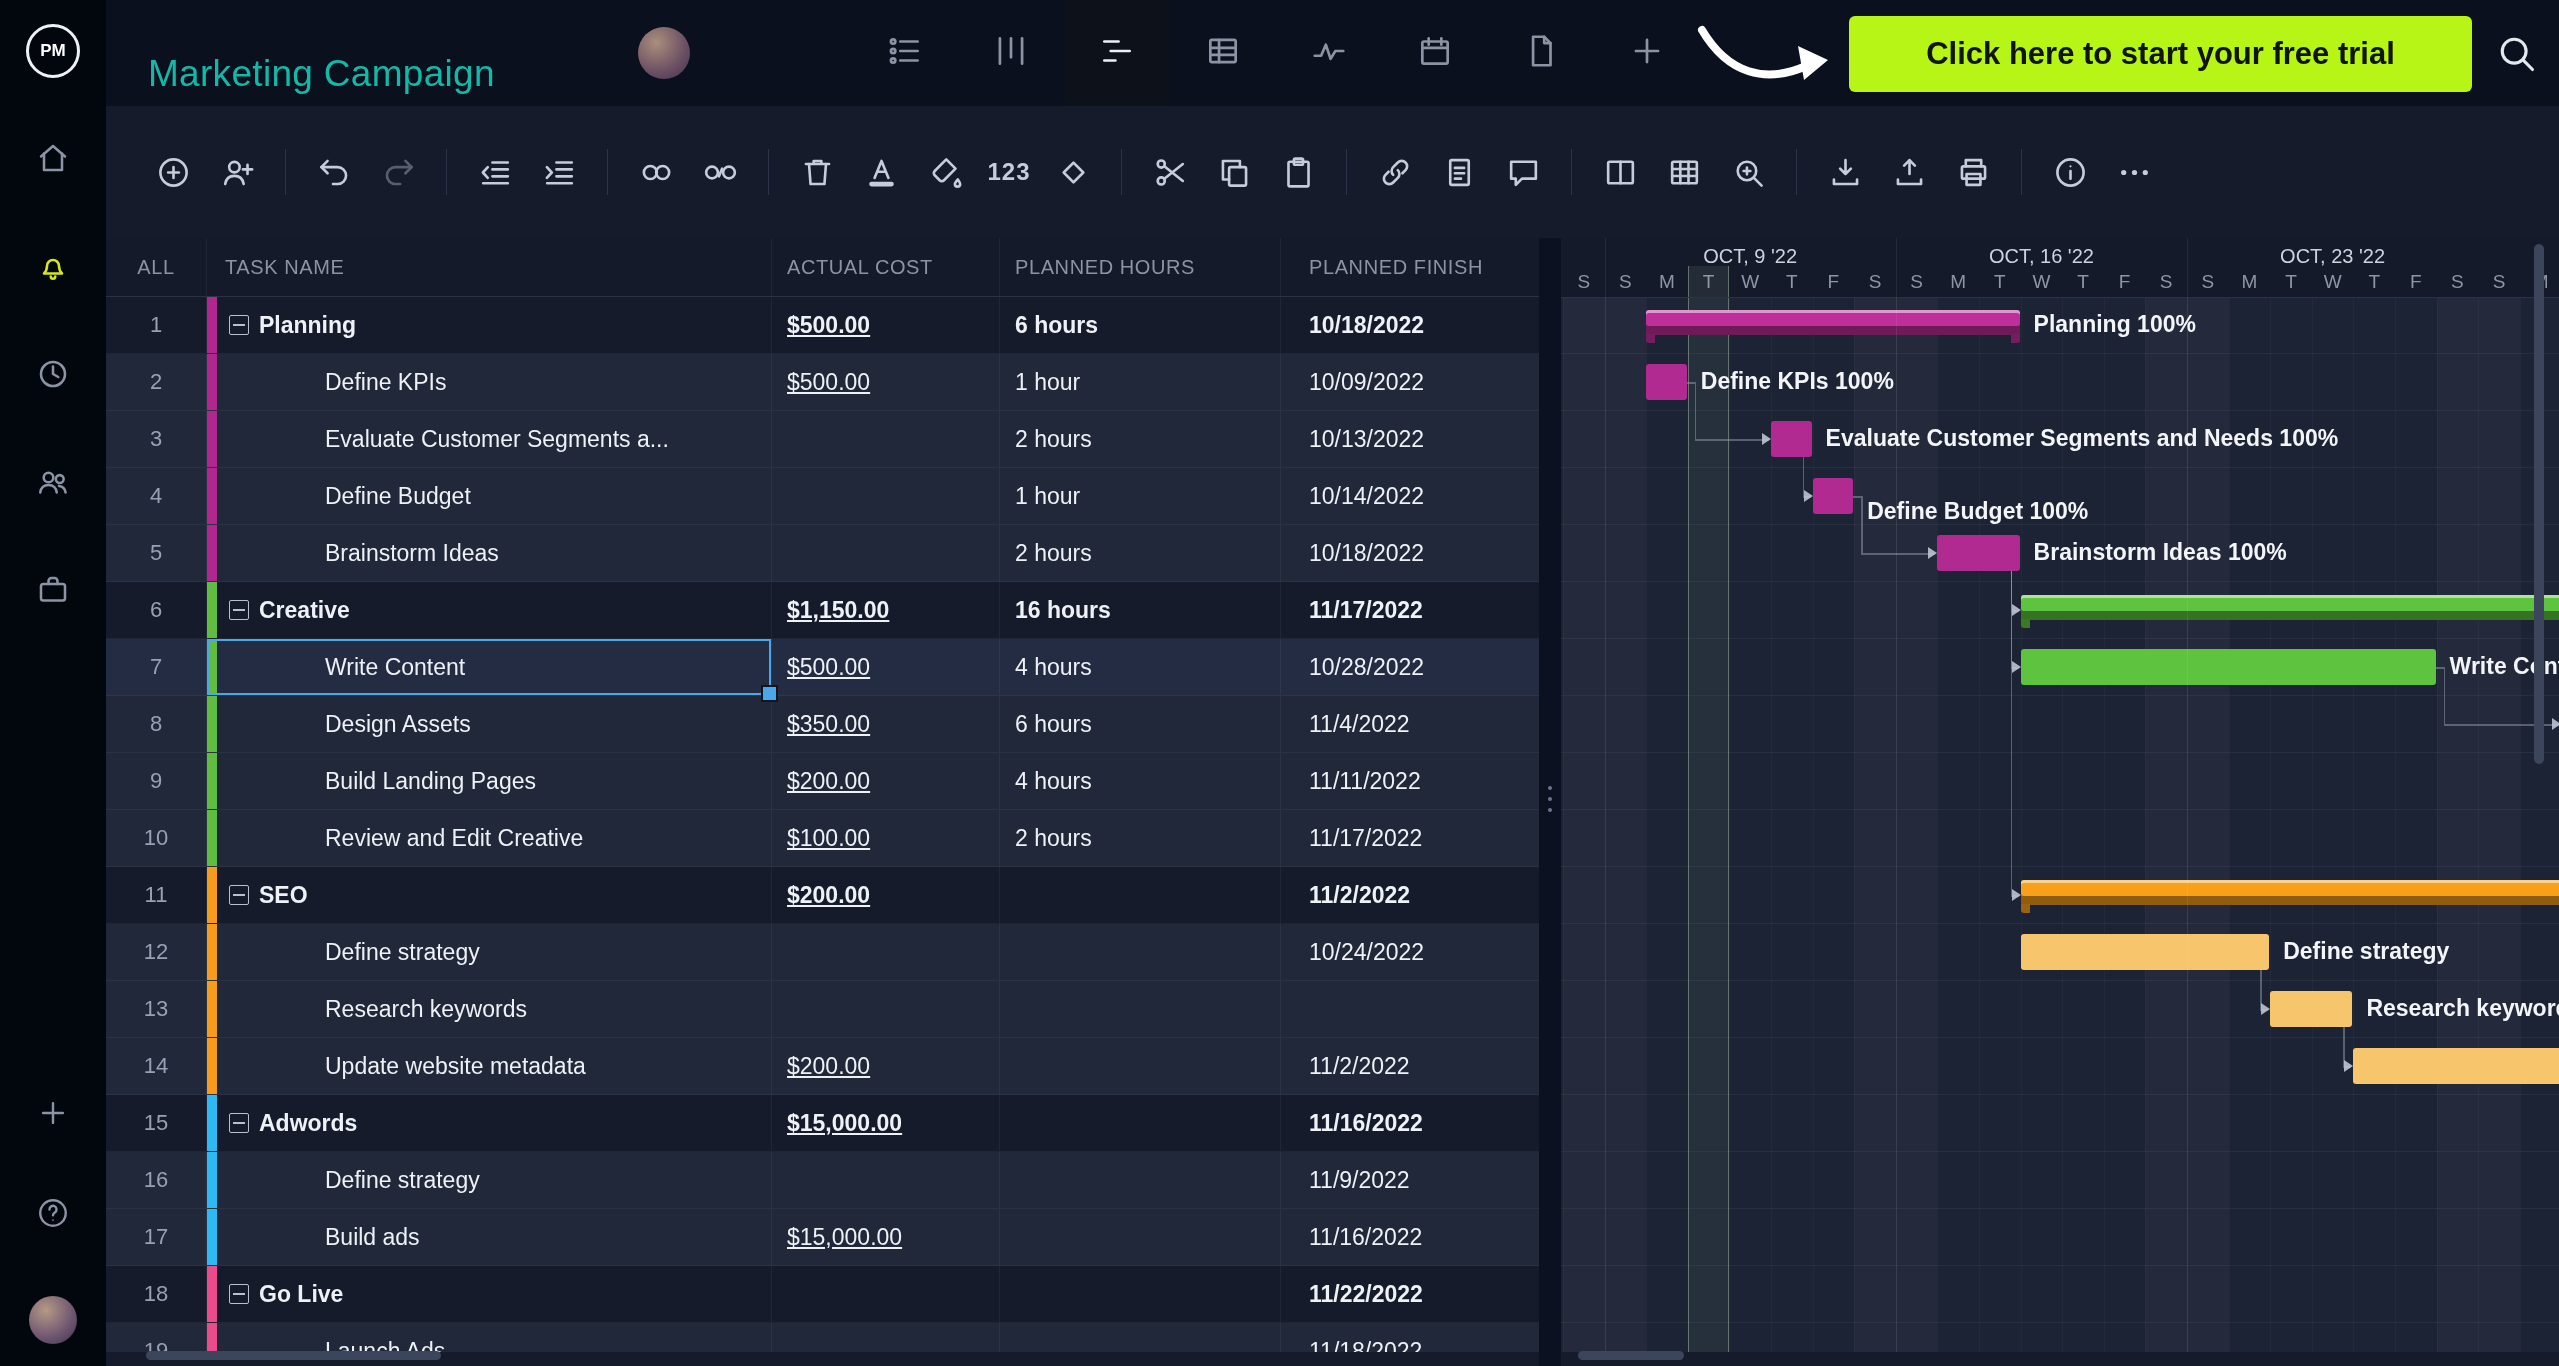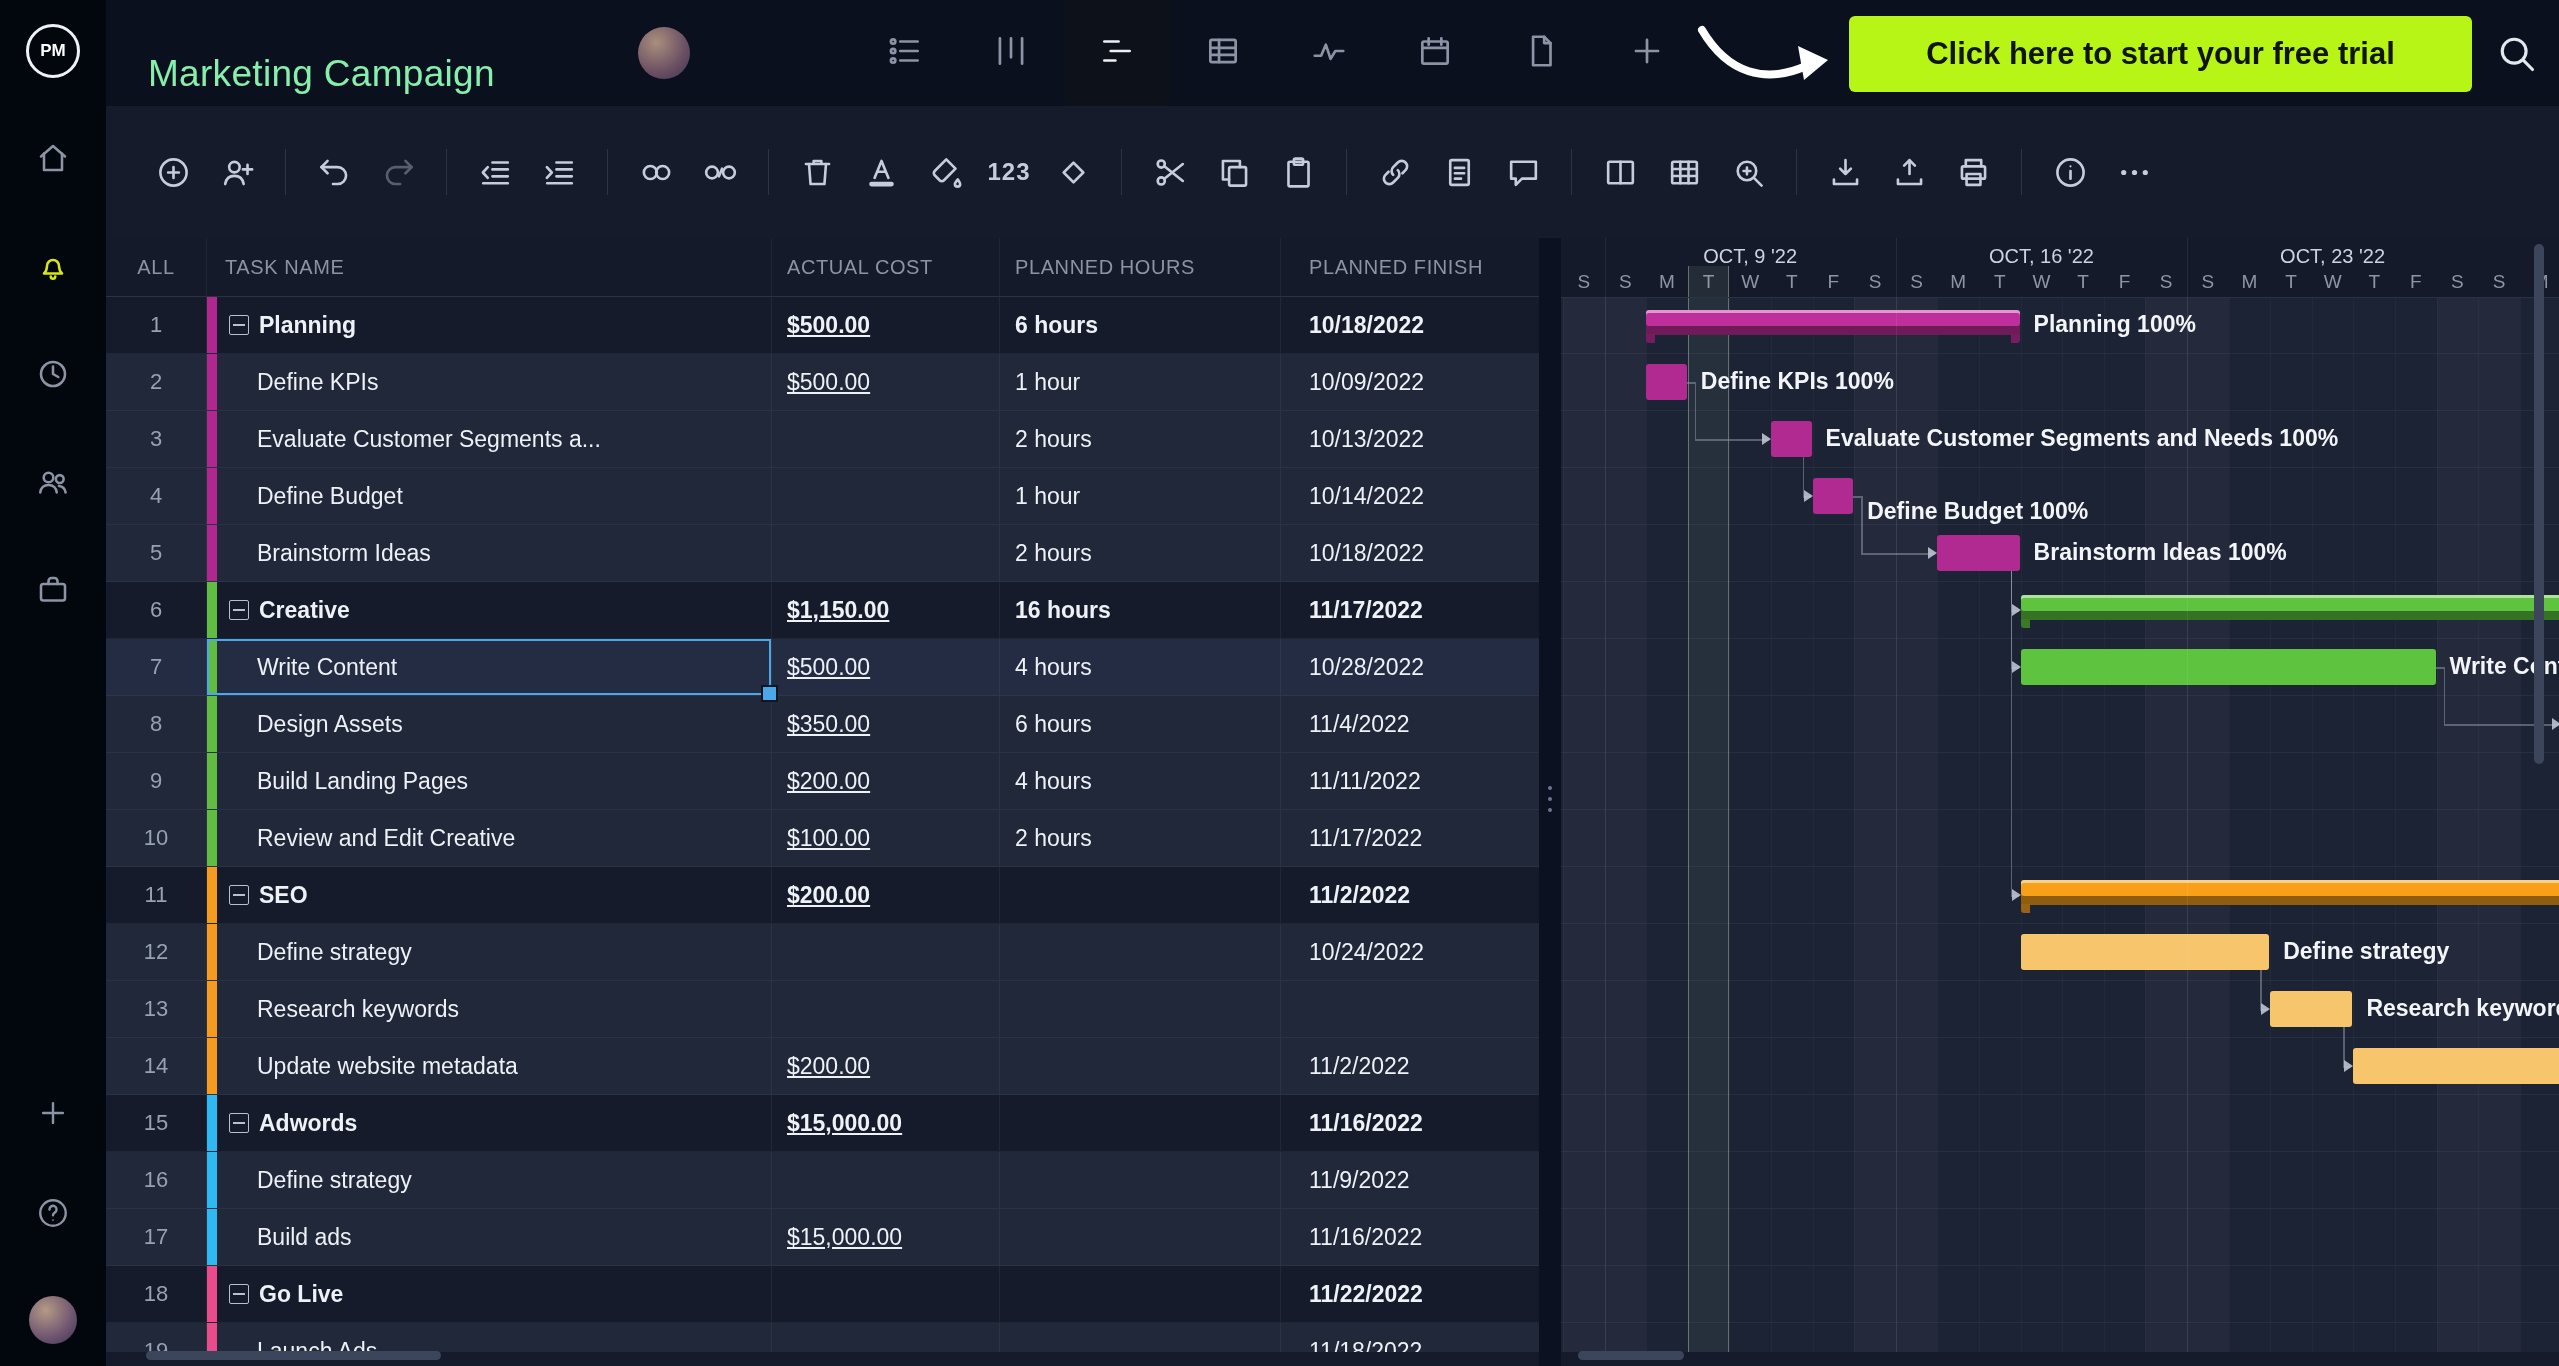--- a/index.html
+++ b/index.html
@@ -15,21 +15,21 @@
   .side-icon{width:36px;height:36px;color:#8b93a4;cursor:pointer;}
   .side-icon svg{width:100%;height:100%;}
   .side-icon.active{color:#d6e81a;}
   .side-bottom{margin-top:auto;display:flex;flex-direction:column;gap:66px;align-items:center;padding-bottom:22px;}
   .side-bottom .side-icon{width:34px;height:34px;}
   .user-avatar{width:48px;height:48px;border-radius:50%;
         background:radial-gradient(circle at 35% 30%,#b59a85,#6e5570 60%,#3a3450);}
 
   
   .topbar{position:absolute;left:106px;top:0;width:2453px;height:106px;background:#0a101e;z-index:25;}
-  .title{position:absolute;left:42px;top:28px;font-size:37px;font-weight:400;color:#86efac;letter-spacing:.3px;}
+  .title{position:absolute;left:42px;top:28px;font-size:37px;font-weight:400;color:#14b8a6;letter-spacing:.3px;}
   .proj-avatar{position:absolute;left:532px;top:27px;width:52px;height:52px;border-radius:50%;
         background:radial-gradient(circle at 35% 30%,#a98f7d,#6b4f63 60%,#3c3550);cursor:pointer;}
   .tabs{position:absolute;left:746px;top:0;height:106px;display:flex;}
   .tab{width:106px;height:106px;display:flex;align-items:center;justify-content:center;color:#8b93a4;cursor:pointer;}
   .tab.active{background:#0d1119;color:#edf0f5;}
   .tab svg{width:38px;height:38px;}
   .arrow-svg{position:absolute;left:1588px;top:16px;z-index:26;}
   .trial-btn{position:absolute;left:1743px;top:16px;width:623px;height:76px;background:#b7f516;color:#101400;
         font-family:"Liberation Sans",sans-serif;font-weight:700;font-size:31px;border:none;border-radius:6px;cursor:pointer;}
   .search{position:absolute;left:2388px;top:31px;width:44px;height:44px;color:#e3e7ee;cursor:pointer;}
@@ -65,21 +65,21 @@
   .c.name{width:565px;position:relative;}
   .c.cost{width:228px;padding-left:15px;text-decoration:underline;}
   .c.hours{width:281px;padding-left:15px;}
   .c.finish{width:258px;padding-left:28px;border-right:none;}
   .t-row.parent .ntext,.t-row.parent .c.cost,.t-row.parent .c.hours,.t-row.parent .c.finish{font-weight:700;}
   .strip{position:absolute;left:0;top:0;bottom:0;width:10px;}
   .collapse{margin-left:22px;display:flex;align-items:center;}
   .cbox{width:18px;height:18px;border:1.5px solid #b9c0cd;border-radius:2px;position:relative;display:inline-block;}
   .cbox span{position:absolute;left:3px;right:3px;top:50%;height:2px;margin-top:-1px;background:#b9c0cd;}
   .ntext{margin-left:10px;white-space:nowrap;overflow:hidden;}
-  .t-row:not(.parent) .ntext{margin-left:50px;}
+  .t-row:not(.parent) .ntext{margin-left:118px;}
   .t-row.selected .c.name::after{content:'';position:absolute;inset:0;border:2px solid #4aa7ea;pointer-events:none;}
   .sel-handle{position:absolute;right:-7px;bottom:-7px;width:13px;height:13px;background:#4aa7ea;
         border:2px solid #10151f;z-index:3;}
 
   
   .splitter{position:absolute;left:1539px;top:238px;width:22px;bottom:0;background:#0b1120;z-index:6;}
   .splitter .dots{position:absolute;left:50%;top:548px;transform:translateX(-50%);display:flex;
         flex-direction:column;gap:7px;}
   .dot{width:4px;height:4px;border-radius:50%;background:#6b7590;}
 

